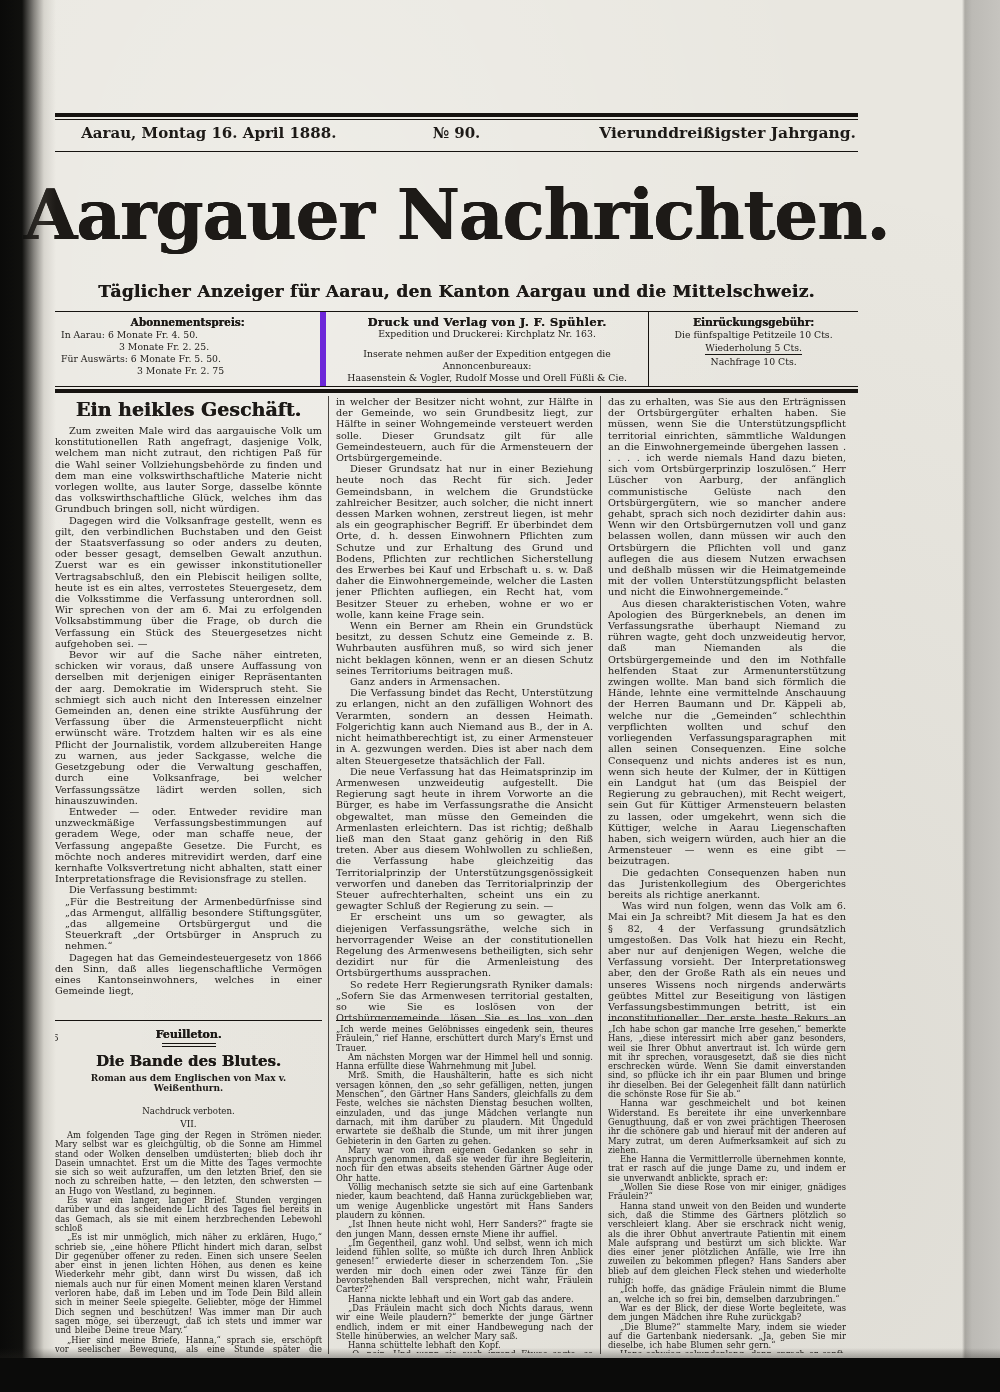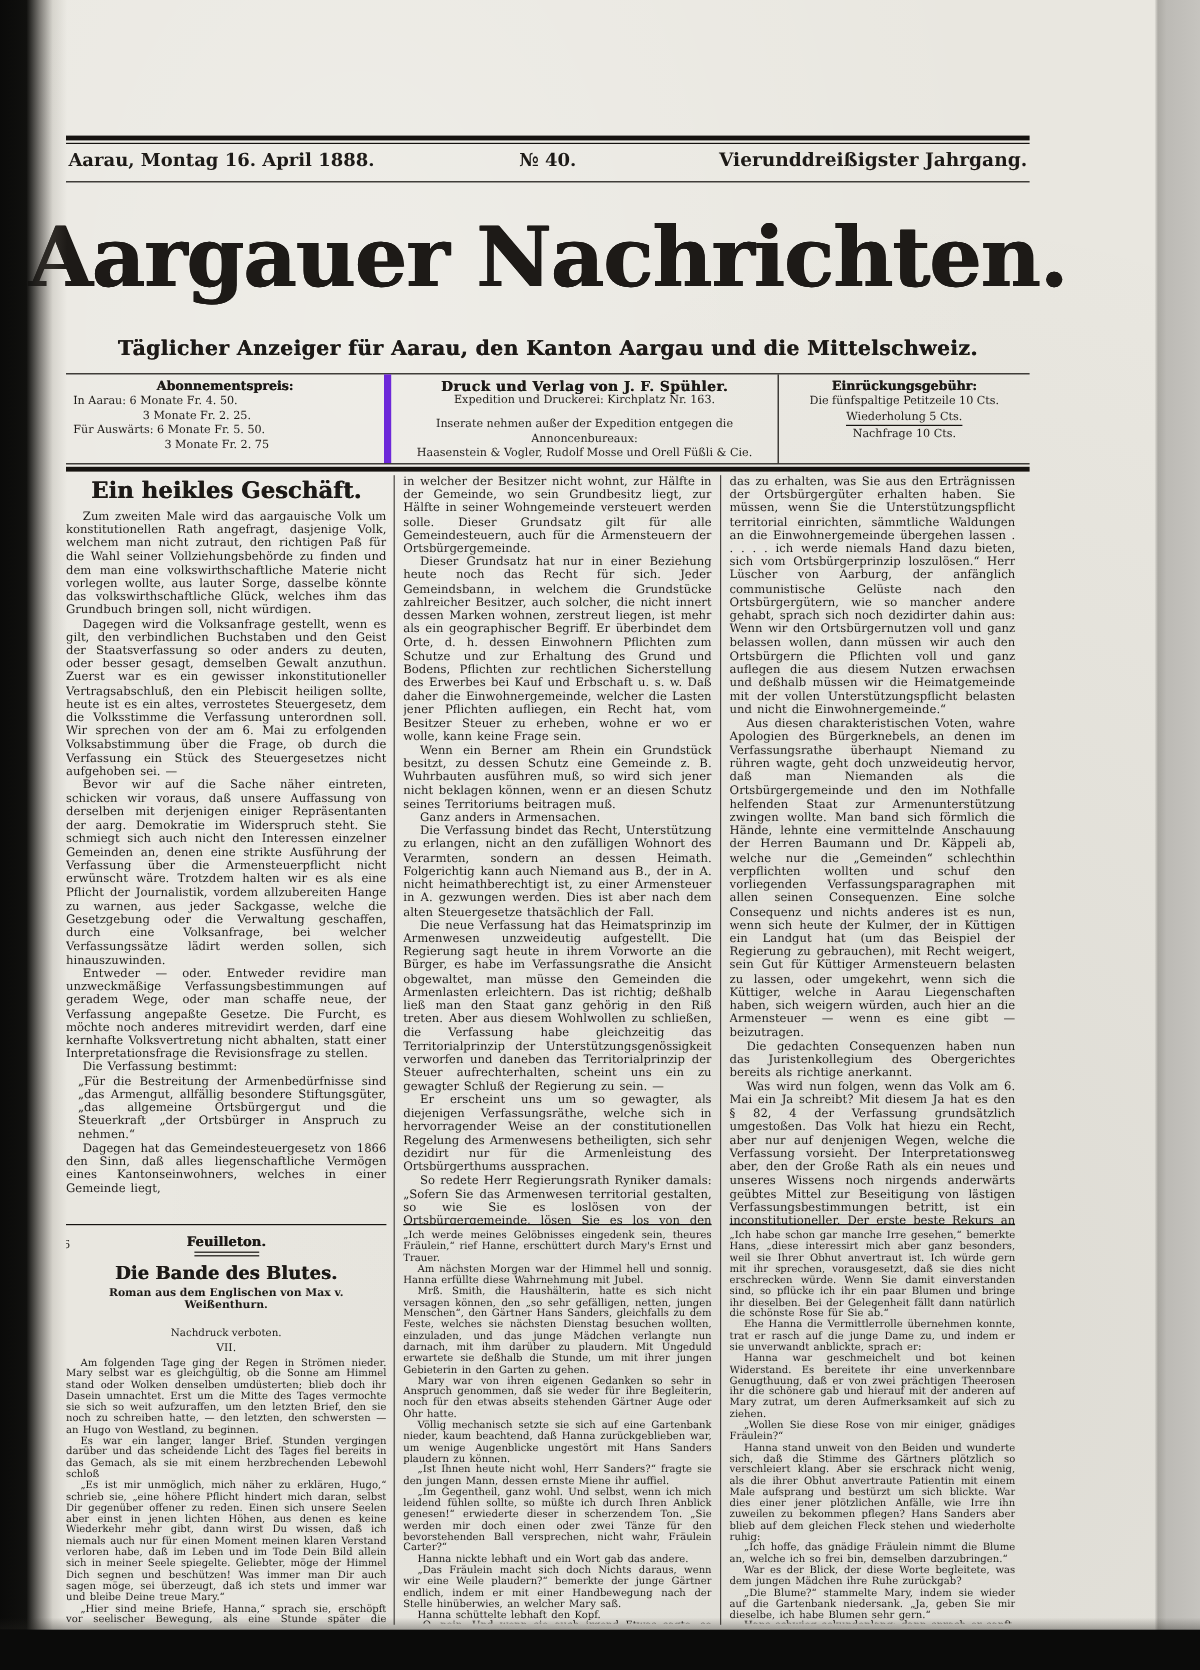--- a/index.html
+++ b/index.html
@@ -27,21 +27,21 @@
   .rule.thin{height:1px;}
   .r1{position:absolute;top:113px;left:0;right:0;}
   .r2{position:absolute;top:119px;left:0;right:0;}
   .r3{position:absolute;top:151px;left:0;right:0;}
   .r4{position:absolute;top:311px;left:0;right:0;}
   .r5{position:absolute;top:386px;left:0;right:0;}
   .r6{position:absolute;top:389px;left:0;right:0;}
 
   .dateline{position:absolute;top:123px;left:2px;right:2px;display:flex;align-items:baseline;
     font-weight:bold;font-size:15px;}
-  .dateline .dl-left{width:38%;text-align:left;}
+  .dateline .dl-left{width:38%;text-align:center;}
   .dateline .dl-center{width:24%;text-align:center;}
   .dateline .dl-right{width:38%;text-align:right;font-size:15.5px;}
 
   .masthead{position:absolute;top:153px;left:0;right:0;height:122px;
     display:flex;align-items:center;justify-content:center;}
   .masthead h1{margin:0;font-size:69px;font-weight:bold;letter-spacing:-1px;white-space:nowrap;
     text-shadow:.6px 0 0 currentColor, 0 .4px 0 currentColor;}
   .subtitle{position:absolute;top:281px;left:0;right:0;text-align:center;
     font-size:17px;font-weight:bold;letter-spacing:.3px;
     text-shadow:.3px 0 0 currentColor;}
@@ -91,21 +91,21 @@
 <body>
 
 <div class="scan">
   <div class="content">
 
     <div class="rule thick r1"></div>
     <div class="rule thin r2"></div>
 
     <div class="dateline">
       <span class="dl-left">Aarau, Montag 16. April 1888.</span>
-      <span class="dl-center">№ 40.</span>
+      <span class="dl-center">№ 90.</span>
       <span class="dl-right">Vierunddreißigster Jahrgang.</span>
     </div>
 
     <div class="rule thin r3"></div>
 
     <div class="masthead">
       <h1>Aargauer Nachrichten.</h1>
     </div>
     <div class="subtitle">Täglicher Anzeiger für Aarau, den Kanton Aargau und die Mittelschweiz.</div>
 
@@ -199,22 +199,22 @@
         <div class="article-sec">
           <p class="cont">das zu erhalten, was Sie aus den Erträgnissen der Ortsbürgergüter erhalten haben. Sie müssen, wenn Sie die Unterstützungspflicht territorial einrichten, sämmtliche Waldungen an die Einwohnergemeinde übergehen lassen . . . . . ich werde niemals Hand dazu bieten, sich vom Ortsbürgerprinzip loszulösen.“ Herr Lüscher von Aarburg, der anfänglich communistische Gelüste nach den Ortsbürgergütern, wie so mancher andere gehabt, sprach sich noch dezidirter dahin aus: Wenn wir den Ortsbürgernutzen voll und ganz belassen wollen, dann müssen wir auch den Ortsbürgern die Pflichten voll und ganz auflegen die aus diesem Nutzen erwachsen und deßhalb müssen wir die Heimatgemeinde mit der vollen Unterstützungspflicht belasten und nicht die Einwohnergemeinde.“</p>
           <p>Aus diesen charakteristischen Voten, wahre Apologien des Bürgerknebels, an denen im Verfassungsrathe überhaupt Niemand zu rühren wagte, geht doch unzweideutig hervor, daß man Niemanden als die Ortsbürgergemeinde und den im Nothfalle helfenden Staat zur Armenunterstützung zwingen wollte. Man band sich förmlich die Hände, lehnte eine vermittelnde Anschauung der Herren Baumann und Dr. Käppeli ab, welche nur die „Gemeinden“ schlechthin verpflichten wollten und schuf den vorliegenden Verfassungsparagraphen mit allen seinen Consequenzen. Eine solche Consequenz und nichts anderes ist es nun, wenn sich heute der Kulmer, der in Küttigen ein Landgut hat (um das Beispiel der Regierung zu gebrauchen), mit Recht weigert, sein Gut für Küttiger Armensteuern belasten zu lassen, oder umgekehrt, wenn sich die Küttiger, welche in Aarau Liegenschaften haben, sich weigern würden, auch hier an die Armensteuer — wenn es eine gibt — beizutragen.</p>
           <p>Die gedachten Consequenzen haben nun das Juristenkollegium des Obergerichtes bereits als richtige anerkannt.</p>
           <p>Was wird nun folgen, wenn das Volk am 6. Mai ein Ja schreibt? Mit diesem Ja hat es den § 82, 4 der Verfassung grundsätzlich umgestoßen. Das Volk hat hiezu ein Recht, aber nur auf denjenigen Wegen, welche die Verfassung vorsieht. Der Interpretationsweg aber, den der Große Rath als ein neues und unseres Wissens noch nirgends anderwärts geübtes Mittel zur Beseitigung von lästigen Verfassungsbestimmungen betritt, ist ein inconstitutioneller. Der erste beste Rekurs an die Bundesbehörden, der sich auf den in Frage stehenden Verfassungsartikel bezieht, müßte selbst das bejahende Resultat einer Volksabstimmung cassiren — wenn Verfassungen kein leerer Wisch Papier sein sollen. Da die vorwürfige Frage tausendfach private Interessen berührt, so dürften solche Beschwerden an die Bundesbehörden nicht ausbleiben.</p>
 
         </div>
         <div class="col-rule"></div>
         <div class="feui-sec">
           <p class="cont">„Ich habe schon gar manche Irre gesehen,“ bemerkte Hans, „diese interessirt mich aber ganz besonders, weil sie Ihrer Obhut anvertraut ist. Ich würde gern mit ihr sprechen, vorausgesetzt, daß sie dies nicht erschrecken würde. Wenn Sie damit einverstanden sind, so pflücke ich ihr ein paar Blumen und bringe ihr dieselben. Bei der Gelegenheit fällt dann natürlich die schönste Rose für Sie ab.“</p>
+          <p>Hanna war geschmeichelt und bot keinen Widerstand. Es bereitete ihr eine unverkennbare Genugthuung, daß er von zwei prächtigen Theerosen ihr die schönere gab und hierauf mit der anderen auf Mary zutrat, um deren Aufmerksamkeit auf sich zu ziehen.</p>
           <p>Ehe Hanna die Vermittlerrolle übernehmen konnte, trat er rasch auf die junge Dame zu, und indem er sie unverwandt anblickte, sprach er:</p>
-          <p>Hanna war geschmeichelt und bot keinen Widerstand. Es bereitete ihr eine unverkennbare Genugthuung, daß er von zwei prächtigen Theerosen ihr die schönere gab und hierauf mit der anderen auf Mary zutrat, um deren Aufmerksamkeit auf sich zu ziehen.</p>
           <p>„Wollen Sie diese Rose von mir einiger, gnädiges Fräulein?“</p>
           <p>Hanna stand unweit von den Beiden und wunderte sich, daß die Stimme des Gärtners plötzlich so verschleiert klang. Aber sie erschrack nicht wenig, als die ihrer Obhut anvertraute Patientin mit einem Male aufsprang und bestürzt um sich blickte. War dies einer jener plötzlichen Anfälle, wie Irre ihn zuweilen zu bekommen pflegen? Hans Sanders aber blieb auf dem gleichen Fleck stehen und wiederholte ruhig:</p>
           <p>„Ich hoffe, das gnädige Fräulein nimmt die Blume an, welche ich so frei bin, demselben darzubringen.“</p>
           <p>War es der Blick, der diese Worte begleitete, was dem jungen Mädchen ihre Ruhe zurückgab?</p>
           <p>„Die Blume?“ stammelte Mary, indem sie wieder auf die Gartenbank niedersank. „Ja, geben Sie mir dieselbe, ich habe Blumen sehr gern.“</p>
           <p>Hans schwieg sekundenlang; dann sprach er sanft, mit bewegter Stimme:</p>
 
         </div>
       </div>
 

